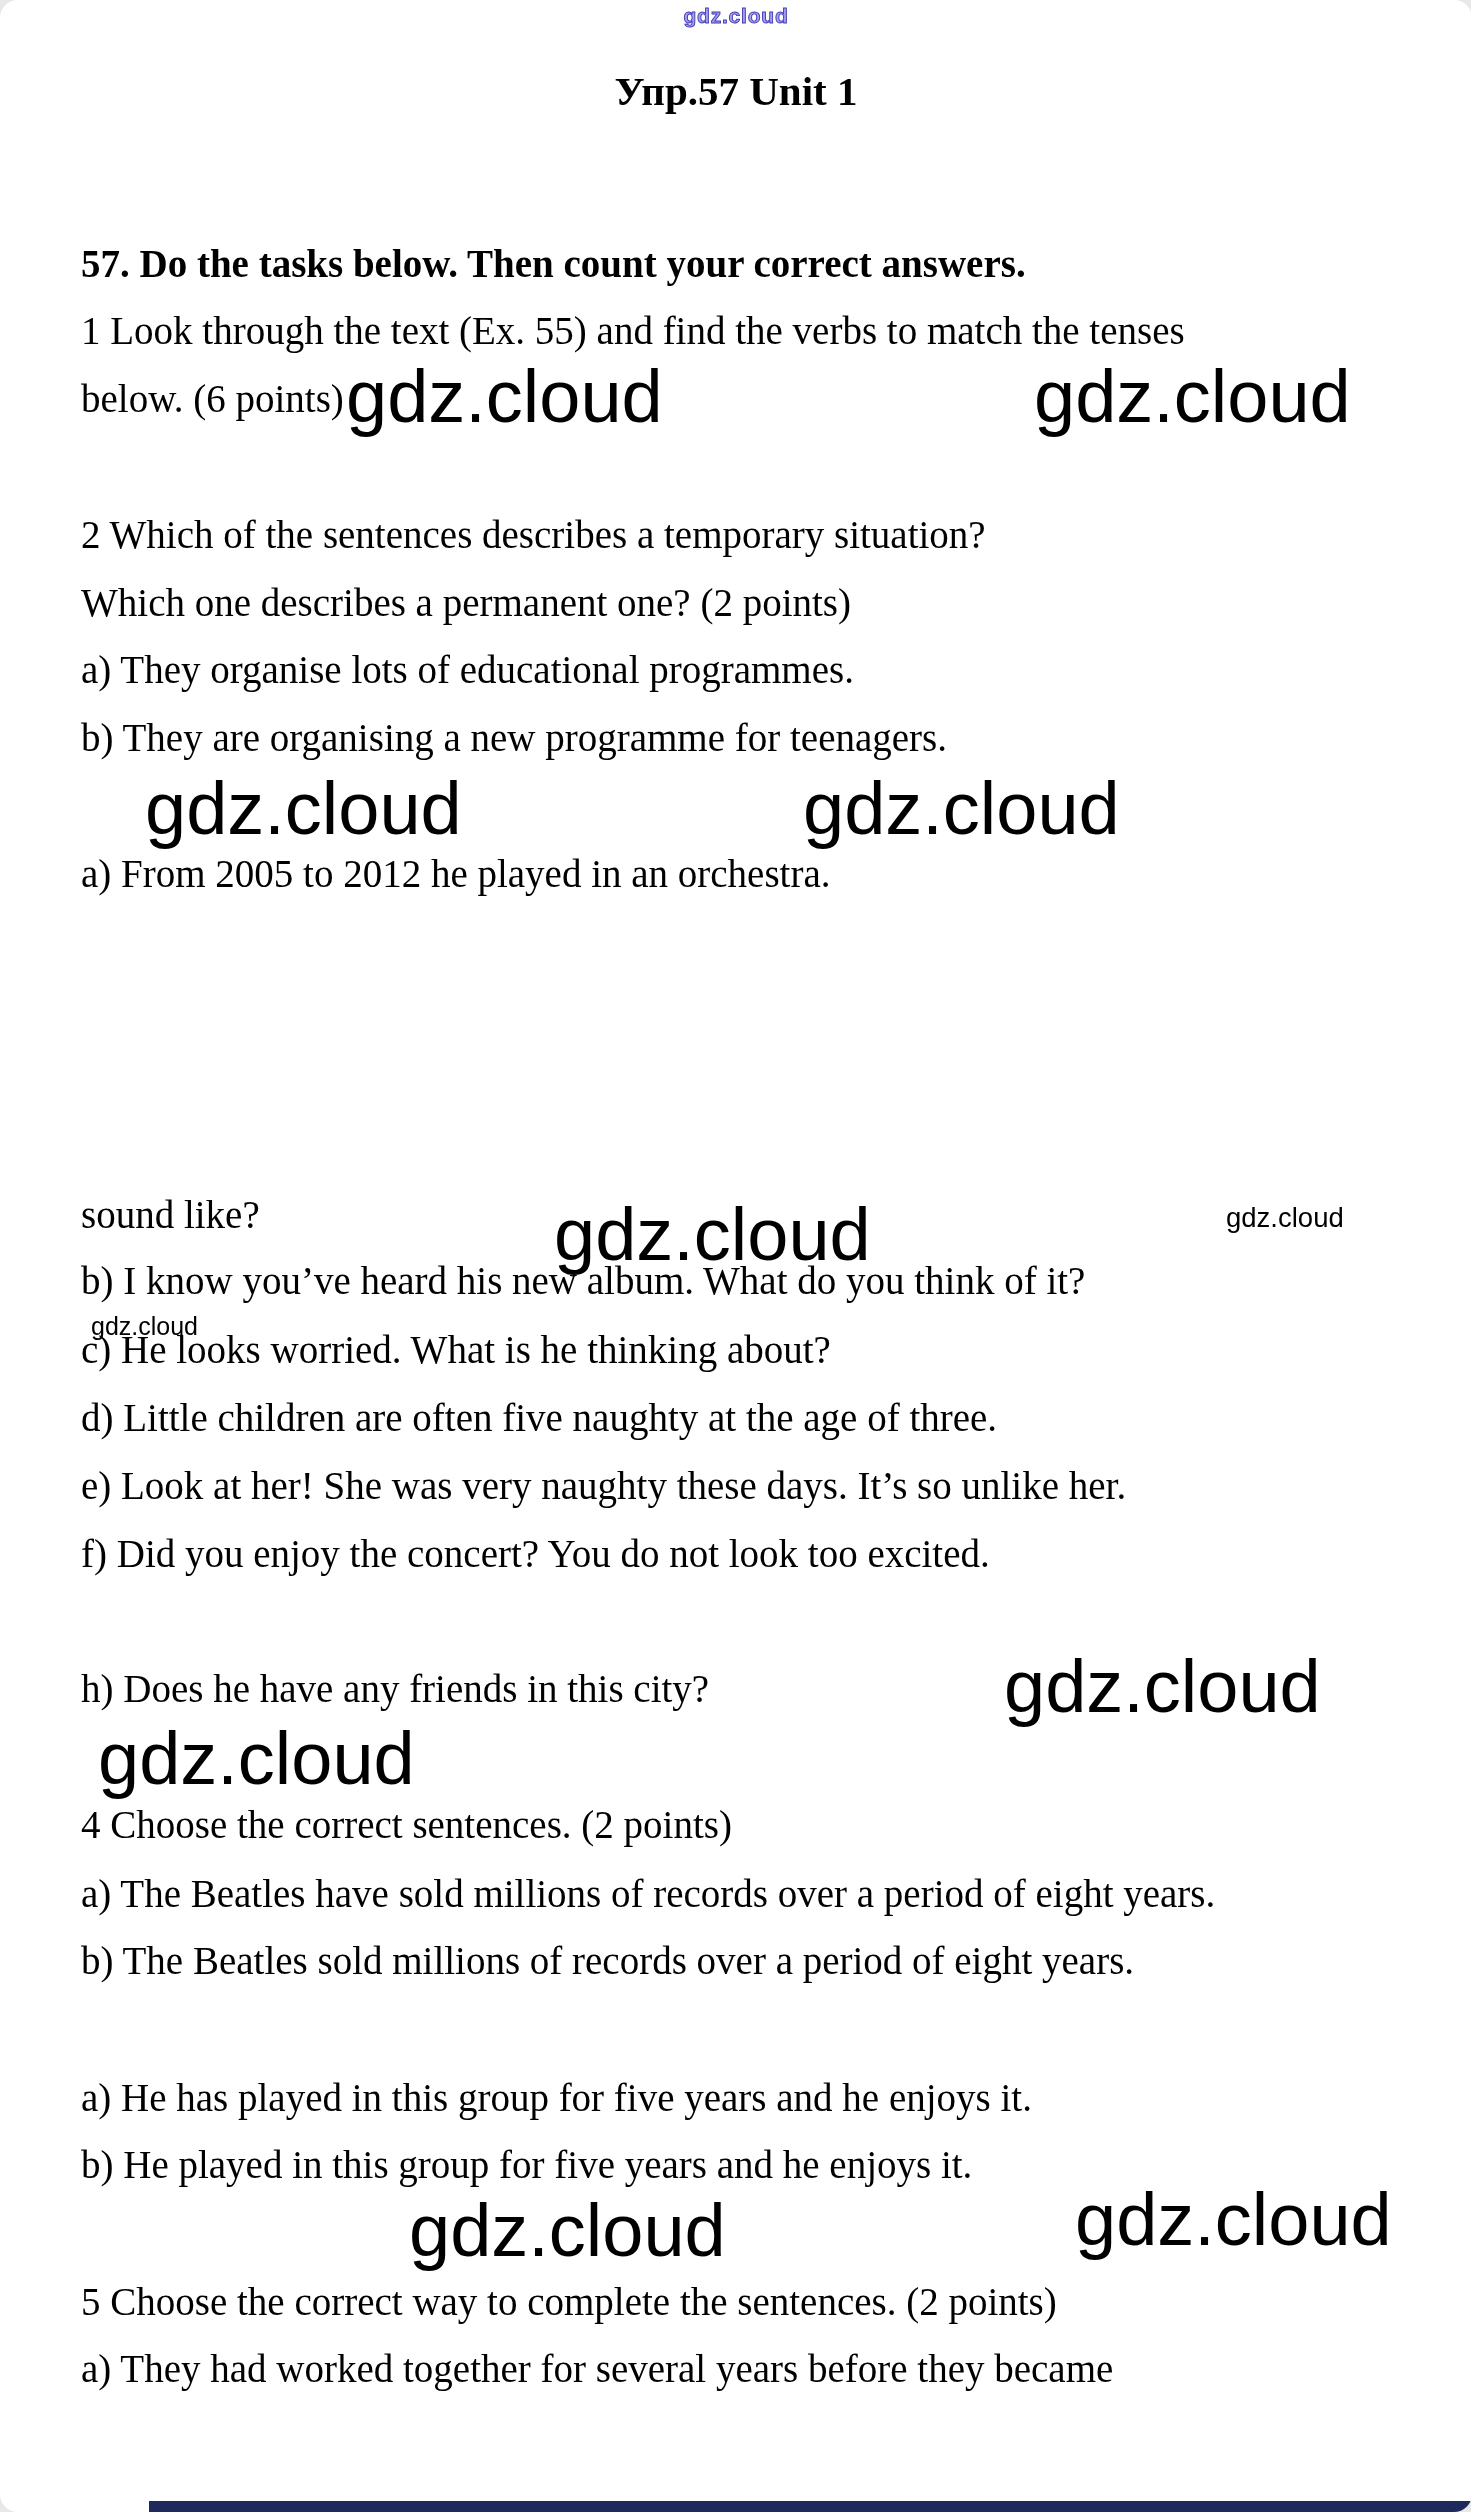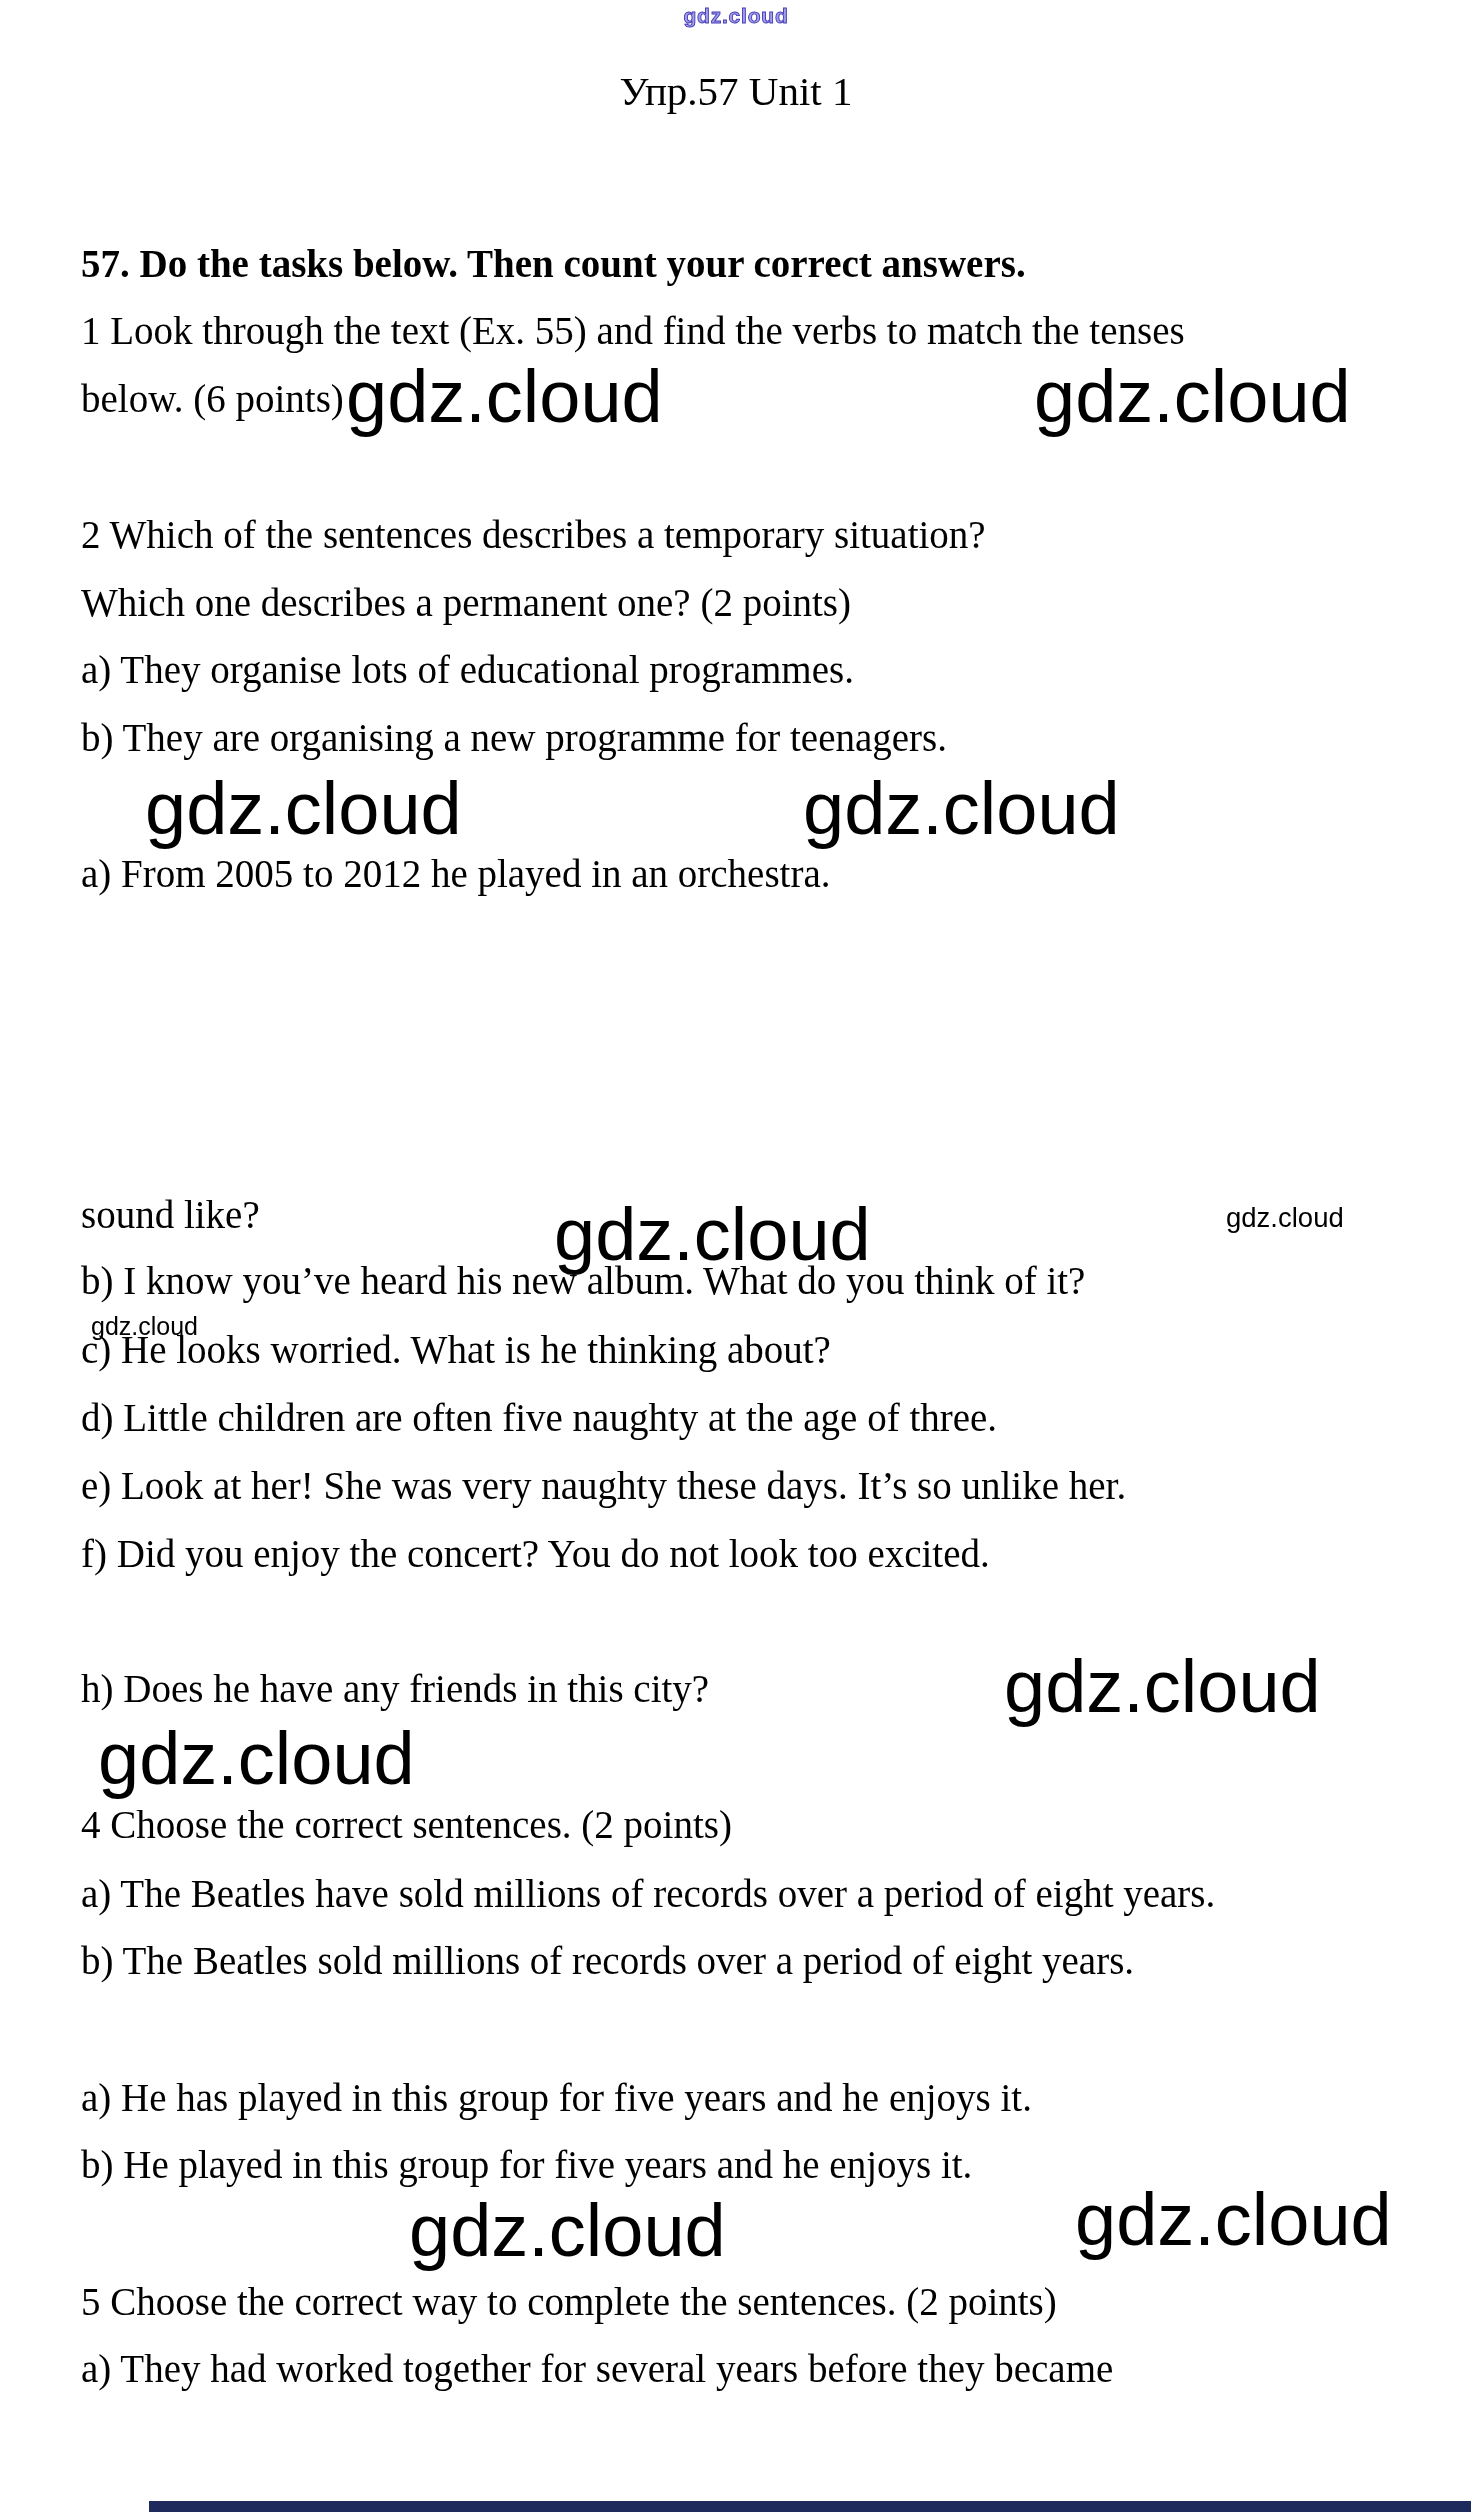--- a/index.html
+++ b/index.html
@@ -4,40 +4,41 @@
 <style>
   html,body{margin:0;padding:0;background:#e8e8e8;}
   .page{
     position:relative;
     width:1472px;
     height:2512px;
     background:#ffffff;
     overflow:hidden;
     font-family:"Liberation Serif","DejaVu Serif",serif;
     color:#000;
+    border-radius:18px;
   }
   .wm-top{
     position:absolute;
     top:4.7px;left:0;width:100%;
     text-align:center;
     font-family:"Liberation Sans","DejaVu Sans",sans-serif;
     font-size:21px;
     font-weight:bold;
     letter-spacing:0.8px;
     color:#a49ee6;
     -webkit-text-stroke:0.9px #4038b8;
     line-height:1;
   }
   .title{
     position:absolute;
     top:69px;left:0;width:100%;
     margin:0;
     text-align:center;
     font-size:41px;
-    font-weight:normal;
+    font-weight:bold;
     line-height:1.1;
   }
   .line{
     position:absolute;
     left:64px;
     font-size:39px;
     line-height:1.1;
     white-space:nowrap;
     margin-left:17px;
   }

